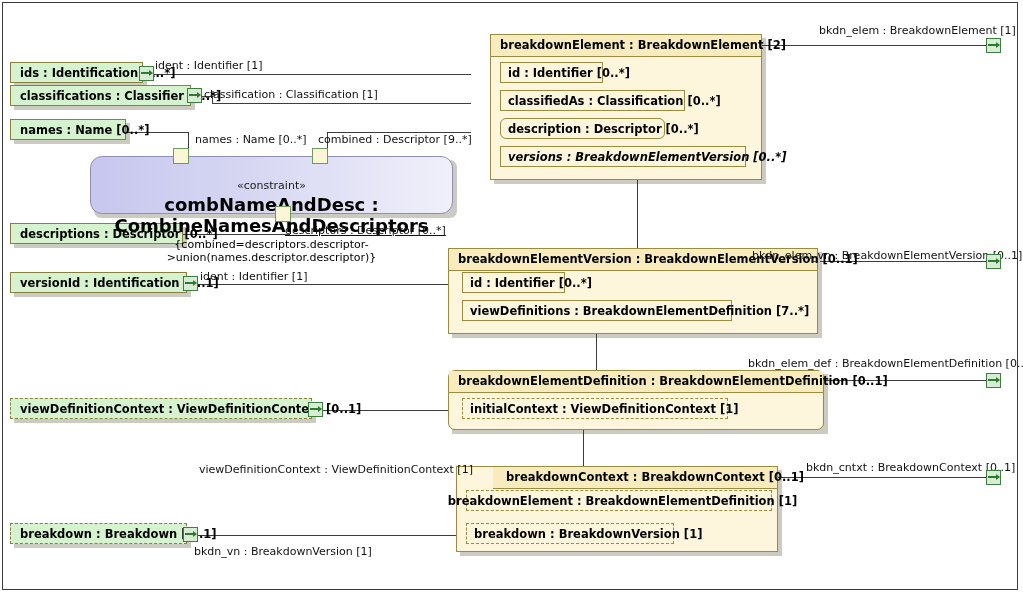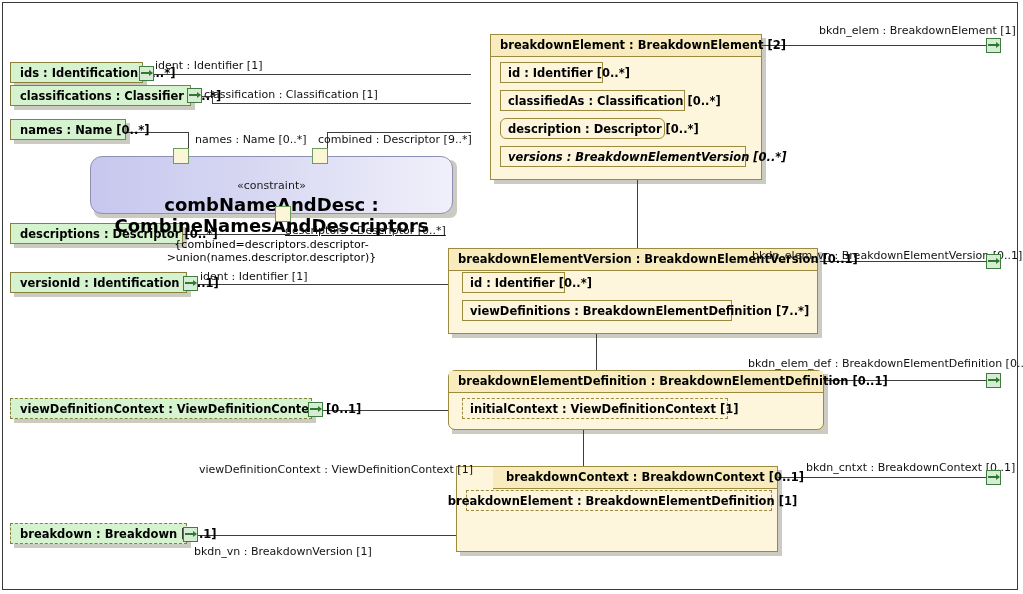--- a/index.html
+++ b/index.html
@@ -334,20 +334,23 @@
 
   <div class="shadow" style="left:460px; top:470px; width:322px; height:86px;"></div>
   <div class="box yellowblock" style="left:456px; top:466px; width:322px; height:86px;">
     <div class="hdr center">breakdownContext : BreakdownContext [0..1]</div>
   </div>
   <div class="shadow" style="left:470px; top:494px; width:306px; height:21px;"></div>
   <div class="prop dashed" style="left:466px; top:490px; width:306px; height:21px;justify-content:center;">
     <span>breakdownElement : BreakdownElementDefinition [1]</span>
   </div>
   <div class="shadow" style="left:470px; top:527px; width:208px; height:21px;"></div>
+  <div class="prop dashed" style="left:466px; top:523px; width:208px; height:21px;">
+    <span>breakdown : BreakdownVersion [1]</span>
+  </div>
 
   <div class="port-green" style="left:986px; top:38px;">
       <span class="arrow"></span>
     </div>
   <div class="port-green" style="left:986px; top:254px;">
       <span class="arrow"></span>
     </div>
   <div class="port-green" style="left:986px; top:373px;">
       <span class="arrow"></span>
     </div>

